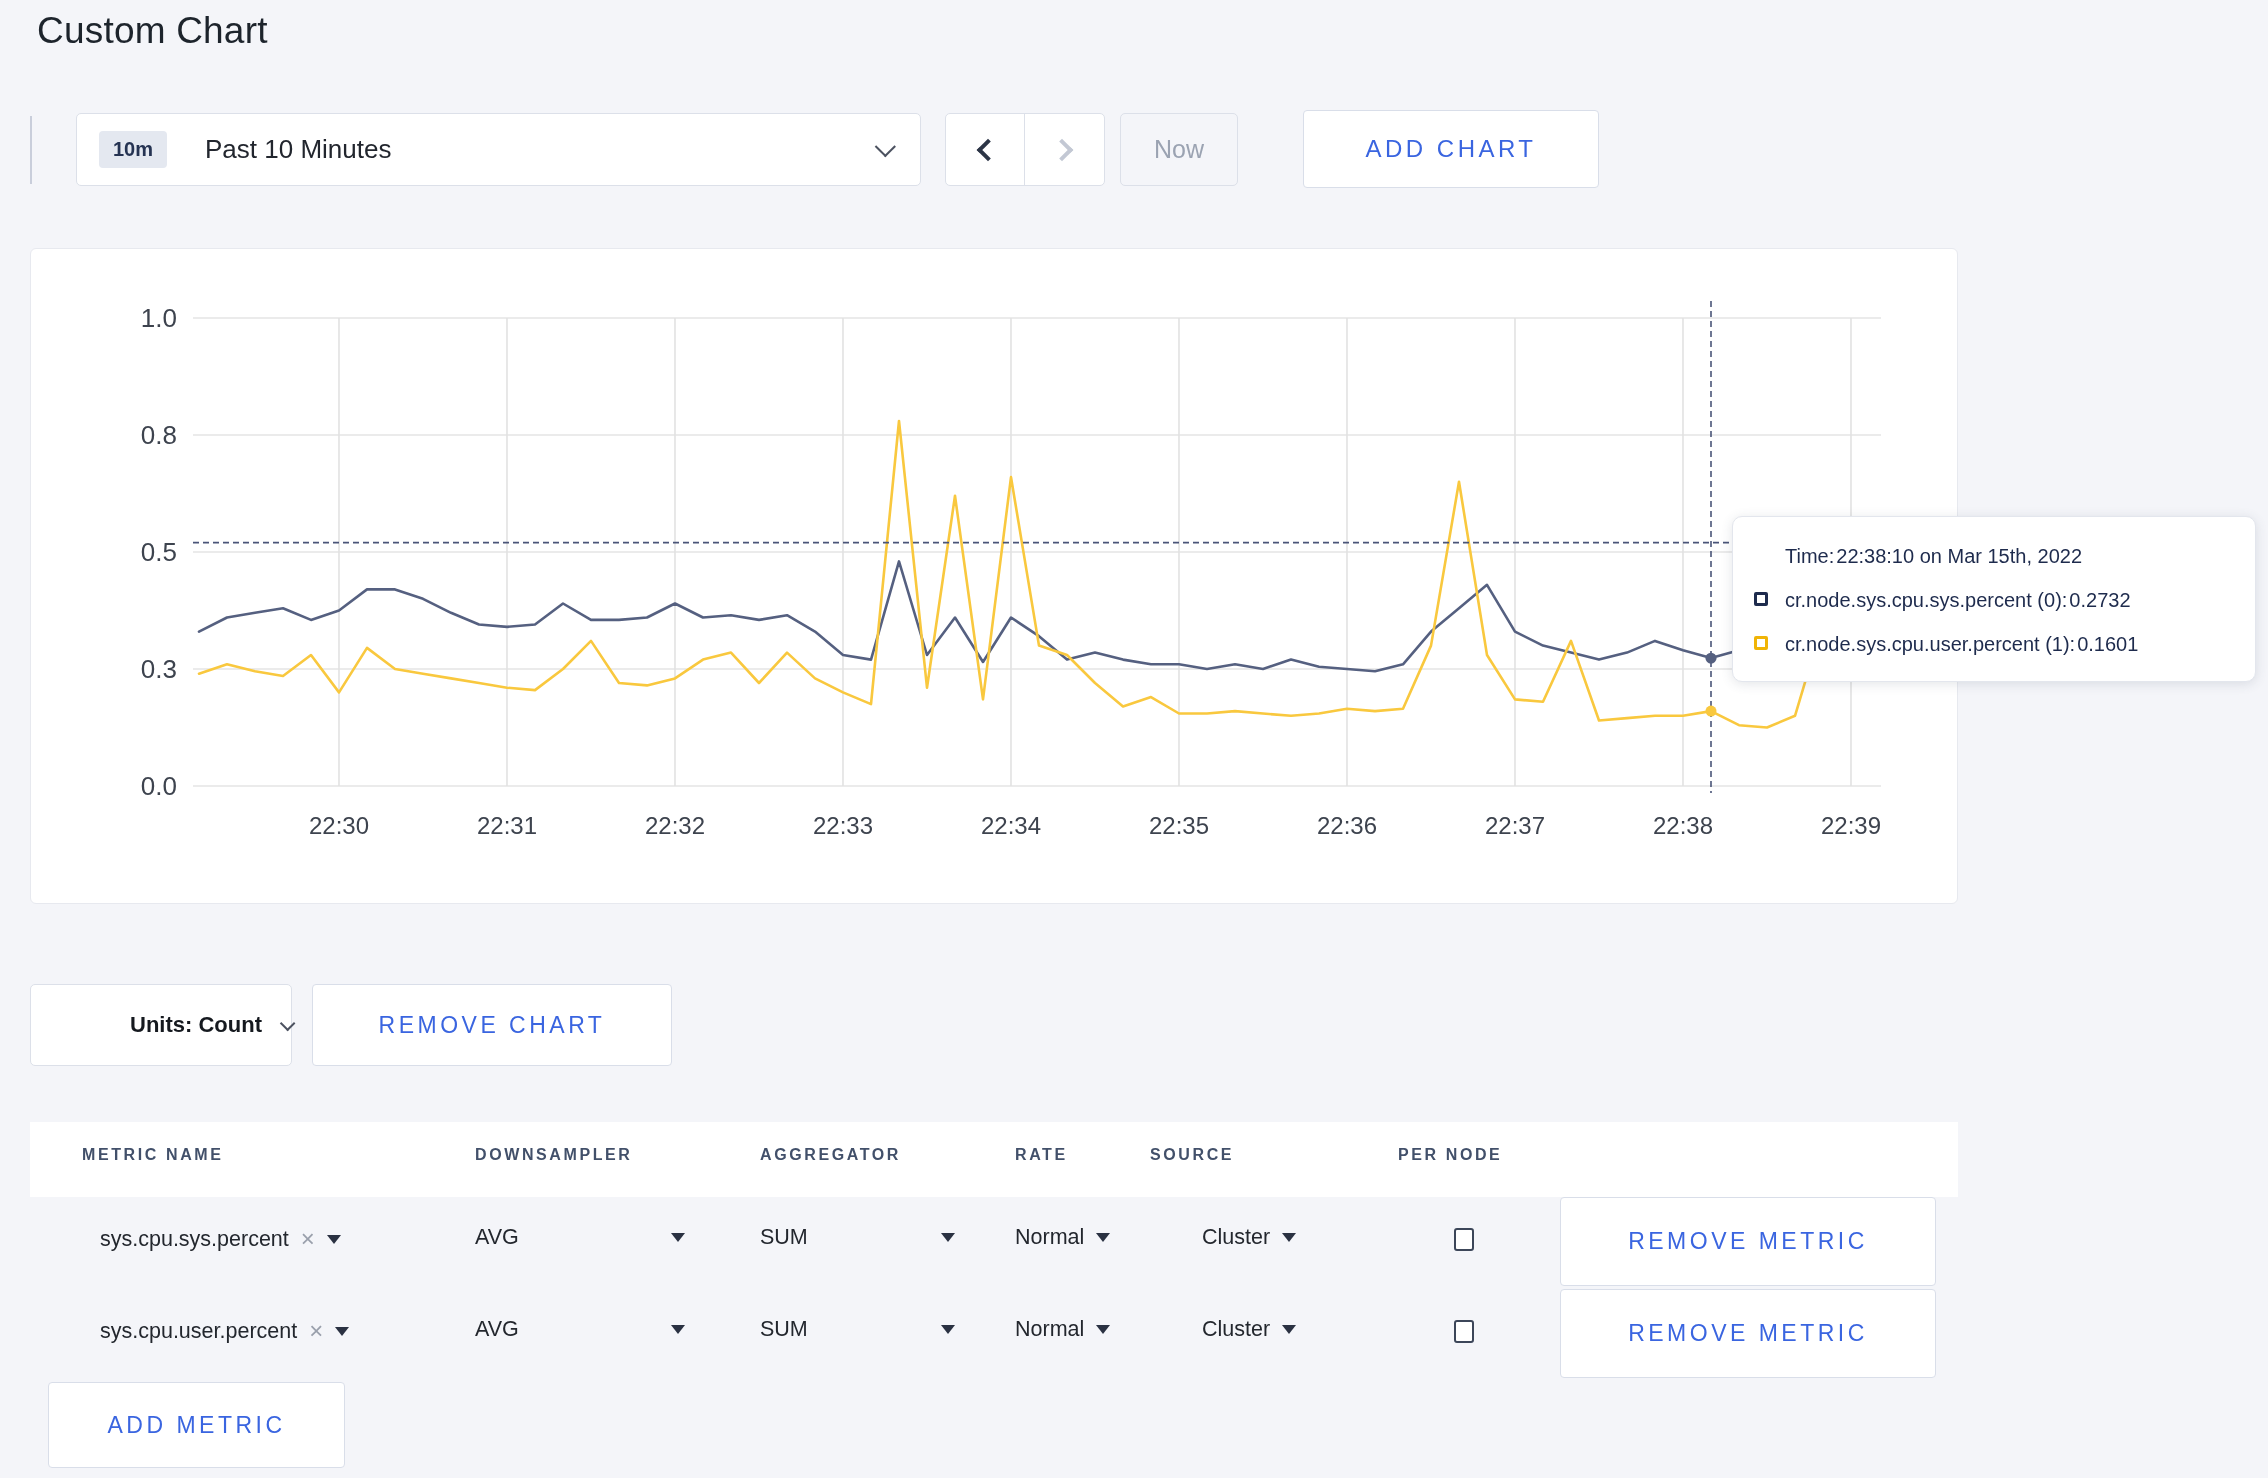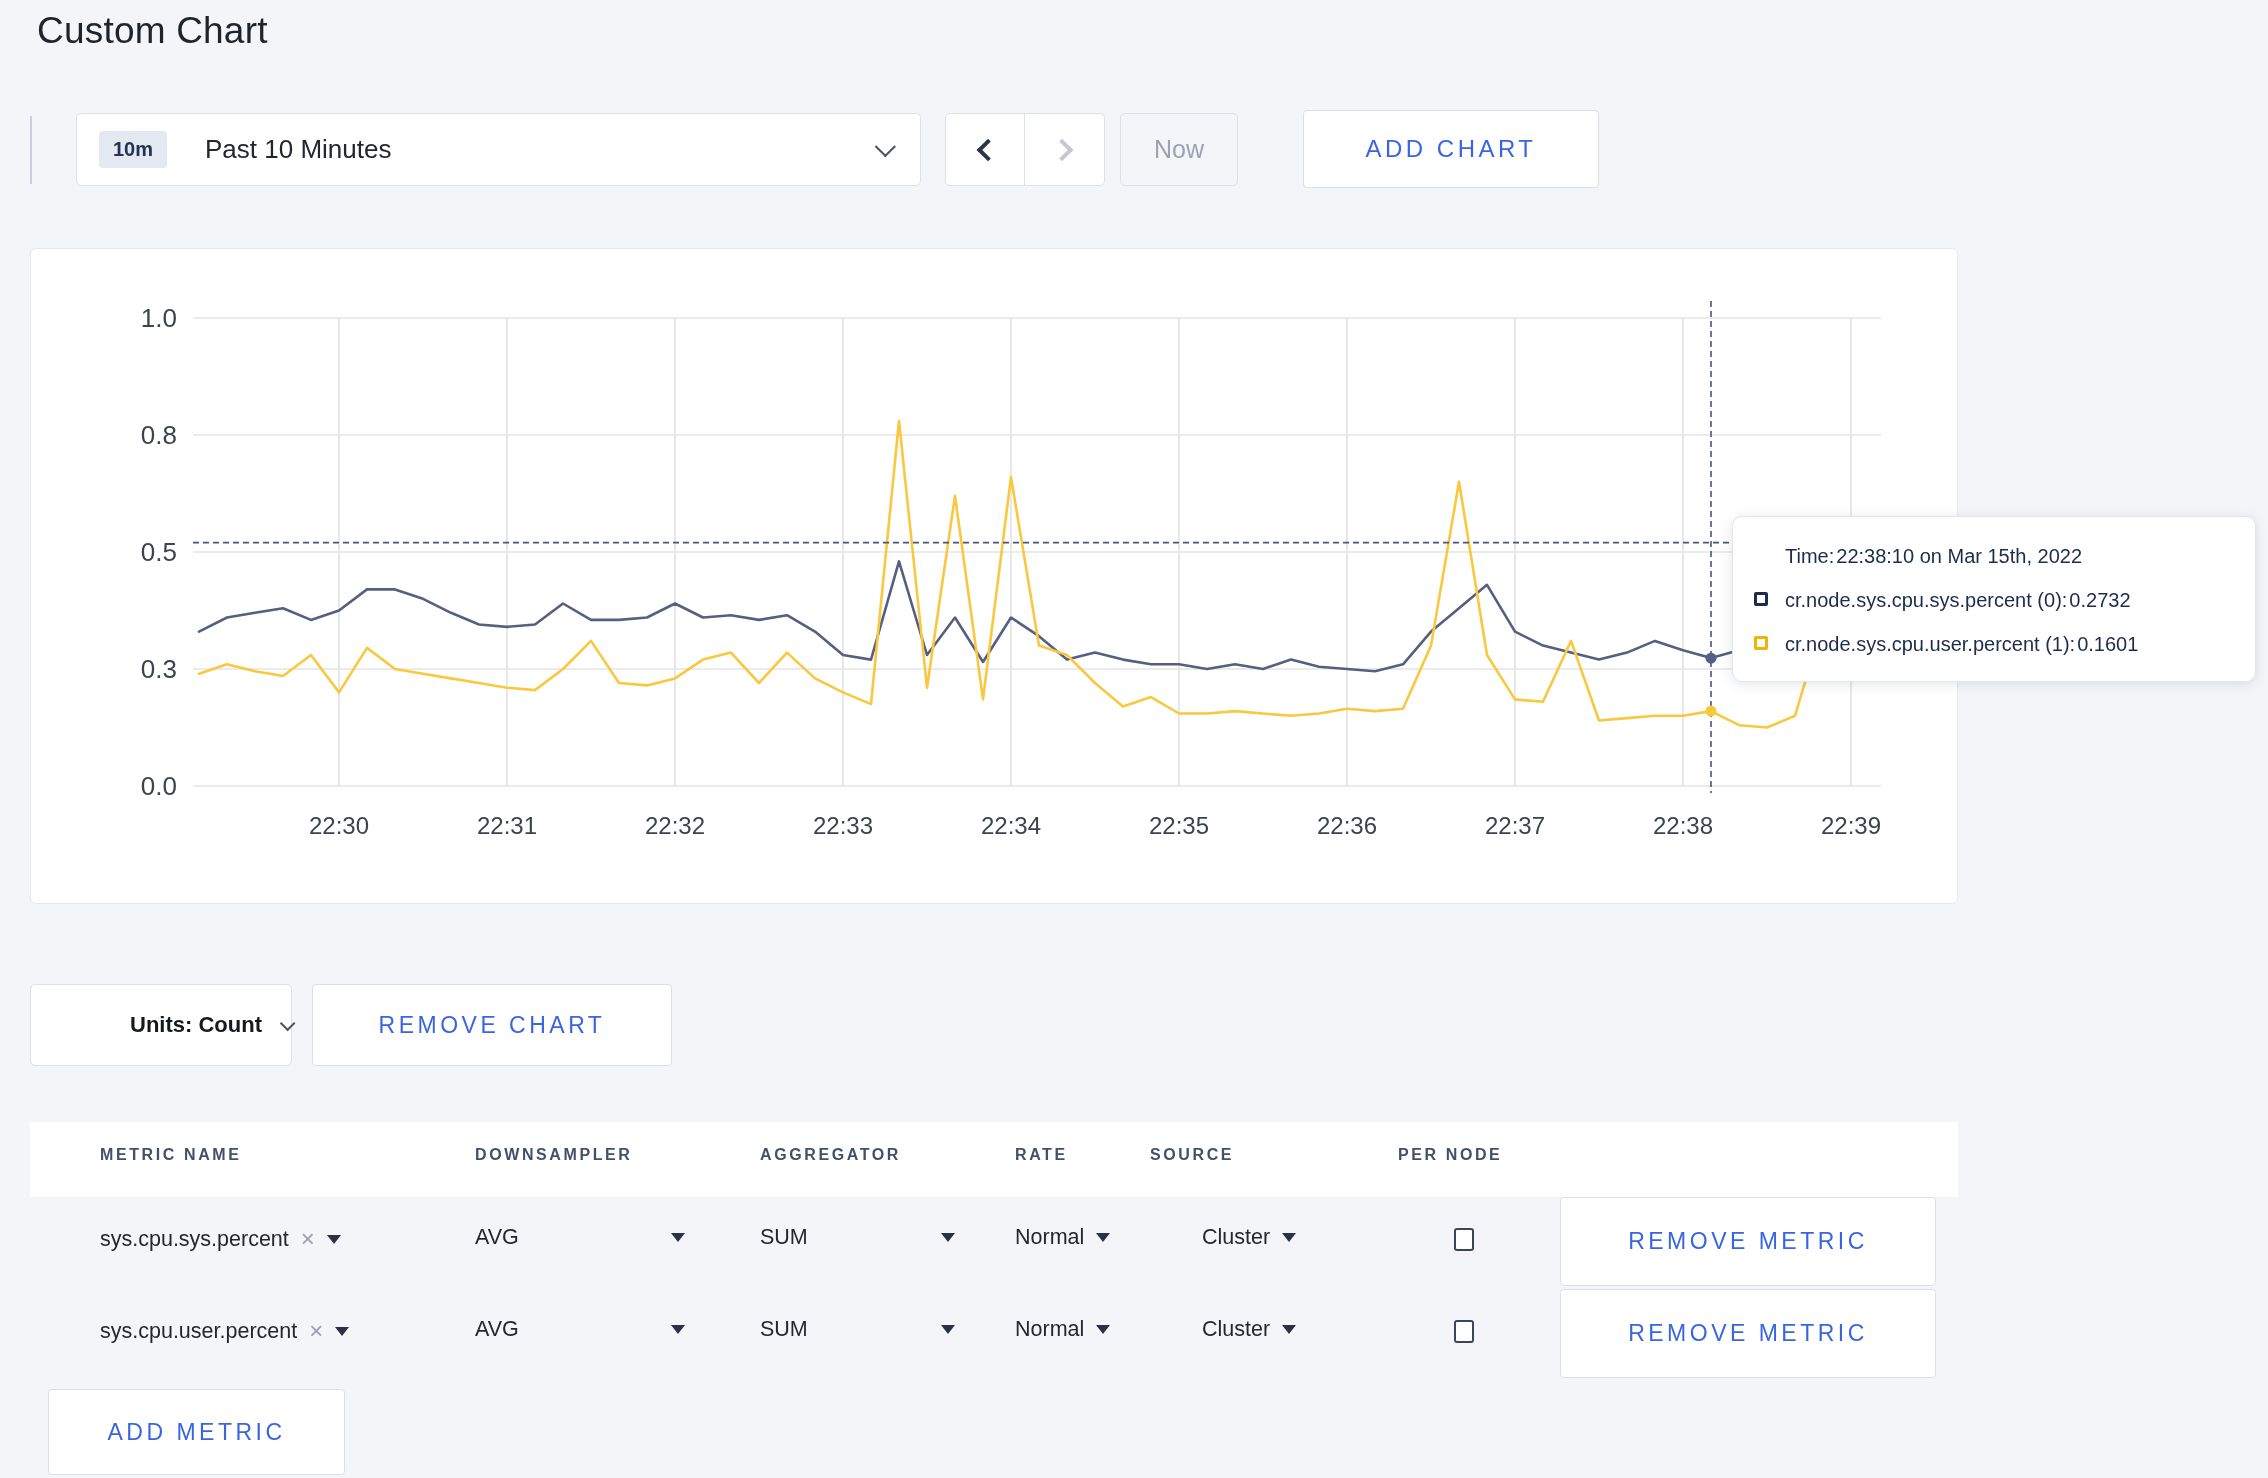--- a/index.html
+++ b/index.html
@@ -92,21 +92,21 @@
     letter-spacing:2.6px; color:#42506a; }
   .metric-row{ position:absolute; left:30px; width:1928px; height:91px; }
   .cell{ position:absolute; display:flex; align-items:center; gap:12px;
     font-size:21.5px; color:#23272e; cursor:pointer; }
   .caret{ width:0; height:0; border-left:7px solid transparent;
     border-right:7px solid transparent; border-top:9px solid #2a3142; }
   .x-icon{ color:#9aa0ac; font-size:24px; cursor:pointer; }
   .checkbox{ position:absolute; width:20px; height:23px; background:#fff;
     border:2px solid #3c4659; border-radius:3px; cursor:pointer; }
   .remove-metric-btn{ position:absolute; left:1530px; width:376px; height:89px; font-size:23px; }
-  #add-metric-btn{ left:48px; top:1382px; width:297px; height:86px; font-size:23px;margin-top:7px; }
+  #add-metric-btn{ left:48px; top:1382px; width:297px; height:86px; font-size:23px; }
 </style>
 </head>
 <body>
 
 <h1 class="abs" id="page-title">Custom Chart</h1>
 
 <div class="abs" id="toolbar-divider"></div>
 
 <div class="abs" id="time-select">
   <span id="time-badge">10m</span>
@@ -182,21 +182,21 @@
   </div>
 </div>
 
 <div class="abs" id="units-select">
   <span>Units: Count</span>
   <span class="chev" id="units-chevron"></span>
 </div>
 <div class="abs blue-btn" id="remove-chart-btn">REMOVE CHART</div>
 
 <div class="abs" id="table-header">
-  <span class="col-head" style="left:70px">METRIC NAME</span>
+  <span class="col-head" style="left:52px">METRIC NAME</span>
   <span class="col-head" style="left:445px">DOWNSAMPLER</span>
   <span class="col-head" style="left:730px">AGGREGATOR</span>
   <span class="col-head" style="left:985px">RATE</span>
   <span class="col-head" style="left:1120px">SOURCE</span>
   <span class="col-head" style="left:1368px">PER NODE</span>
 </div>
 
 <div class="metric-row" style="top:1197px">
   <span class="cell" style="left:70px; top:28px;">
     <span>sys.cpu.sys.percent</span>

